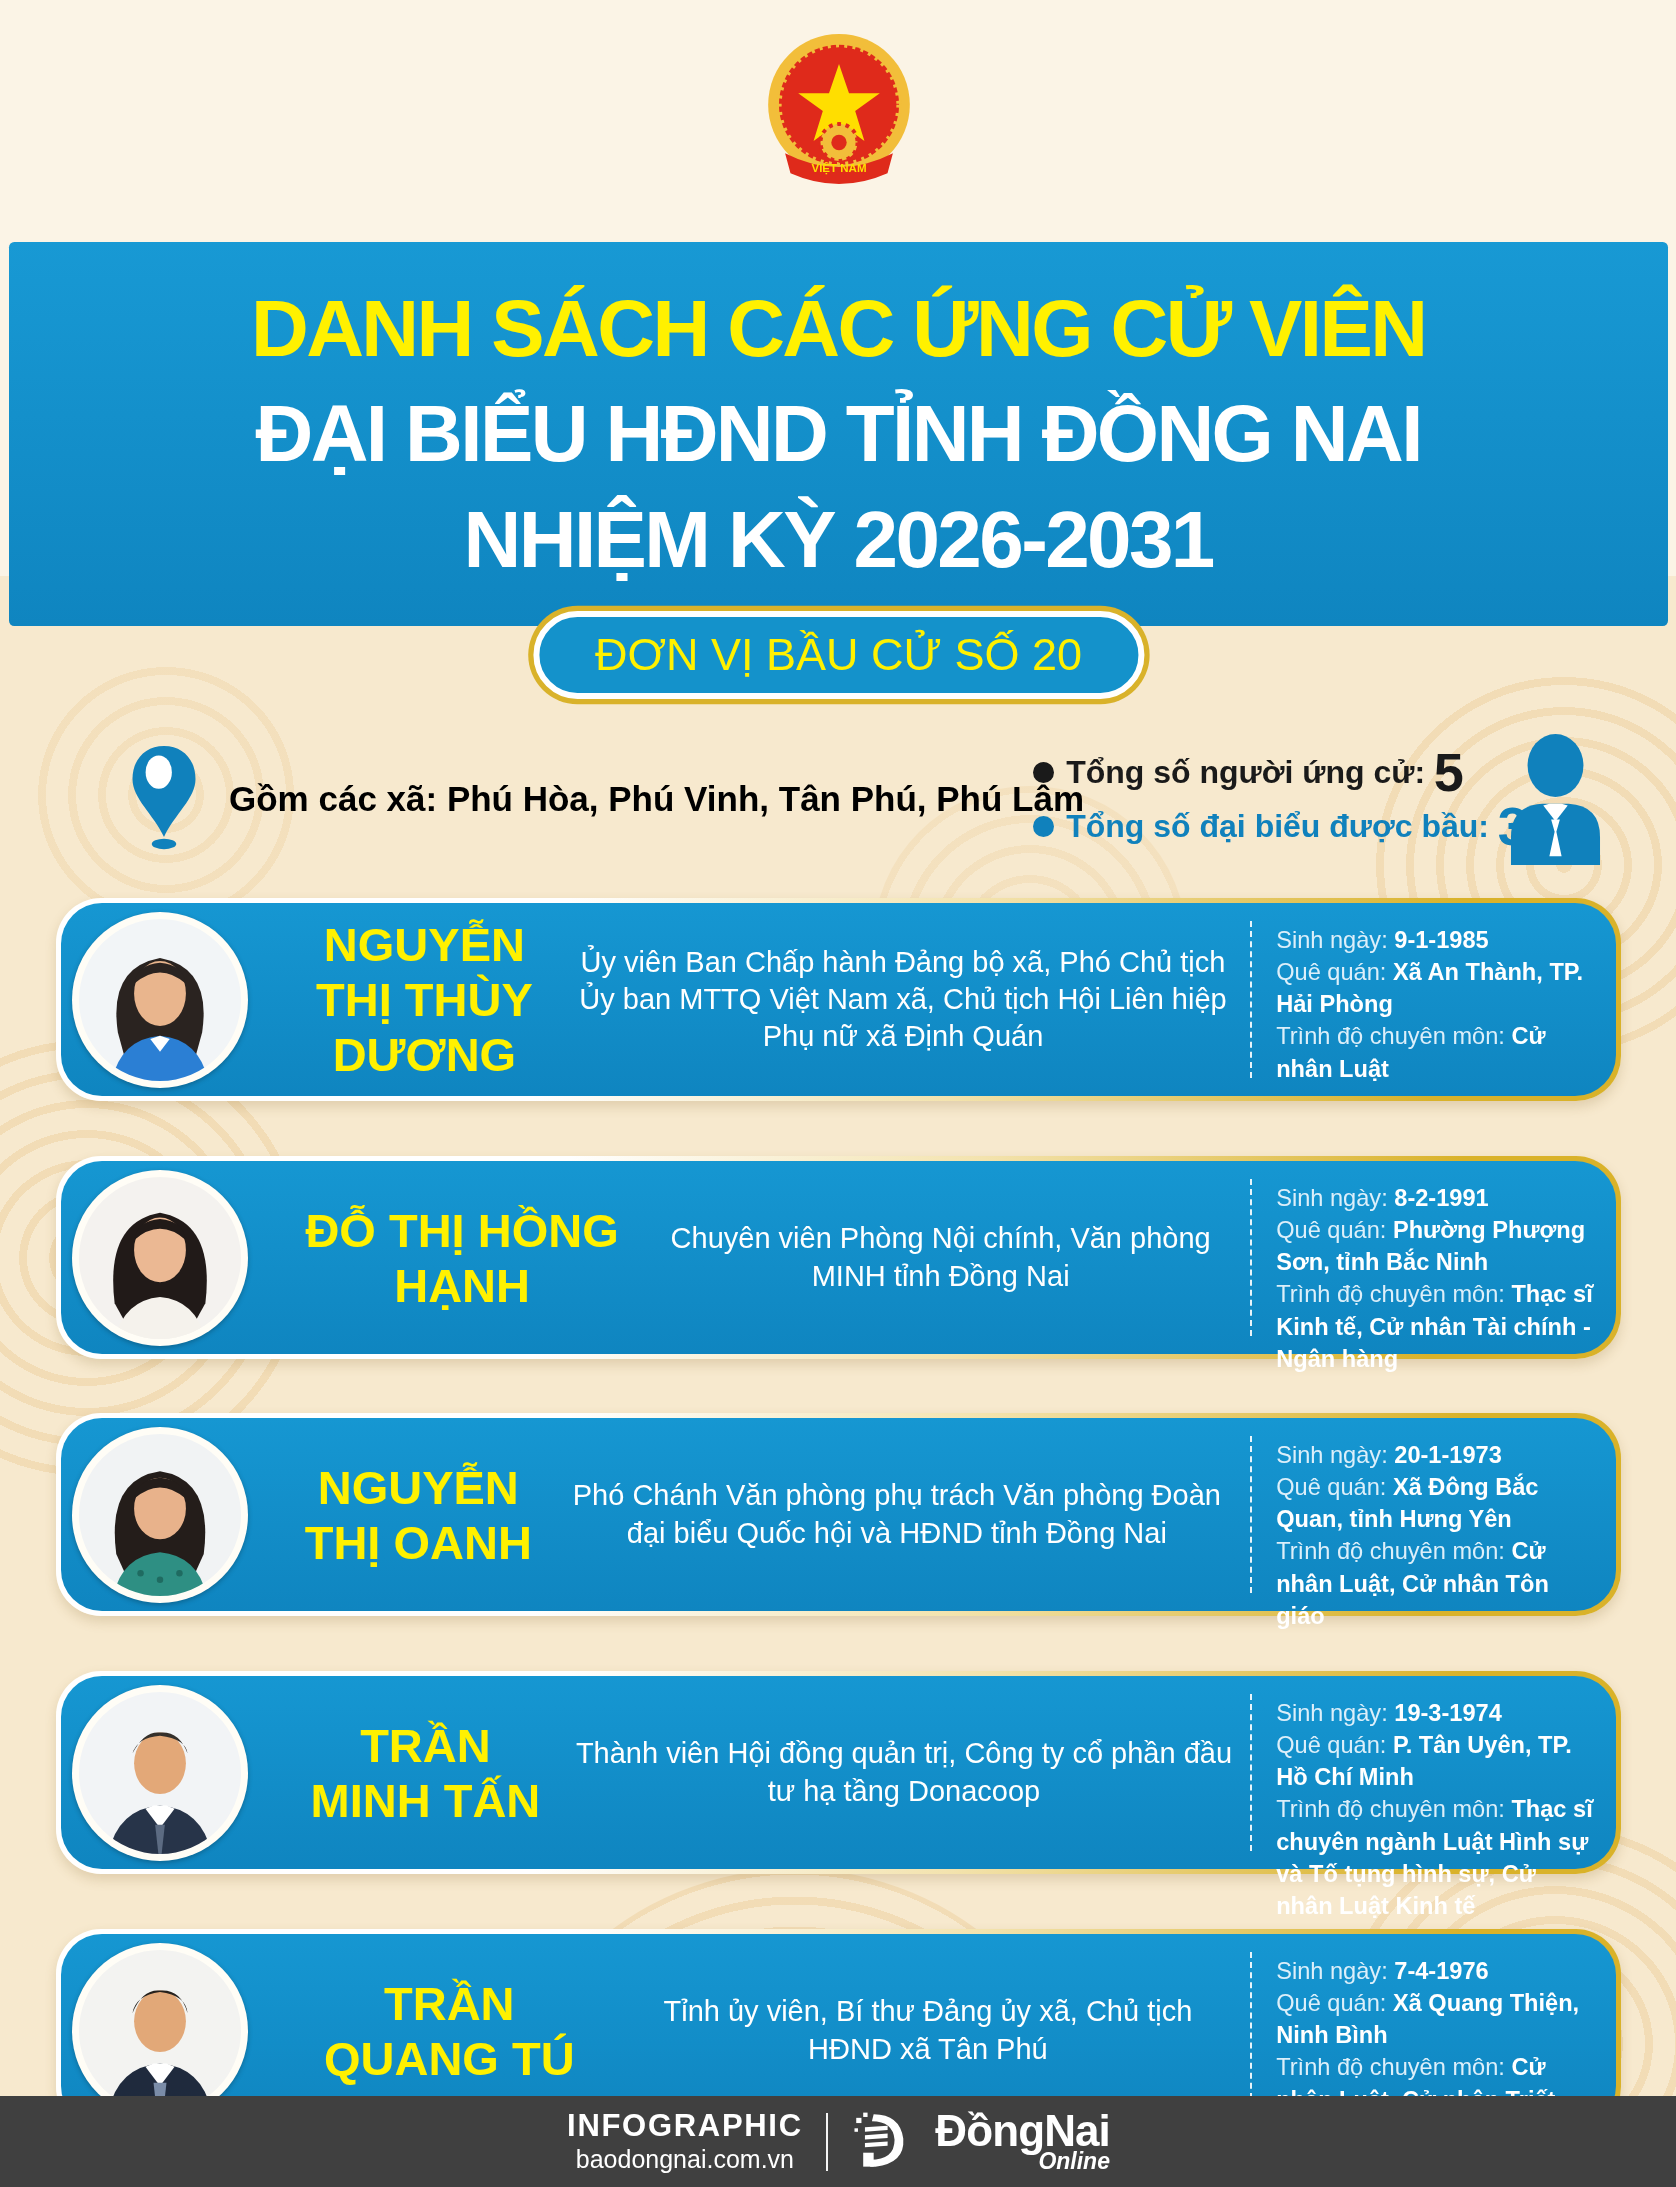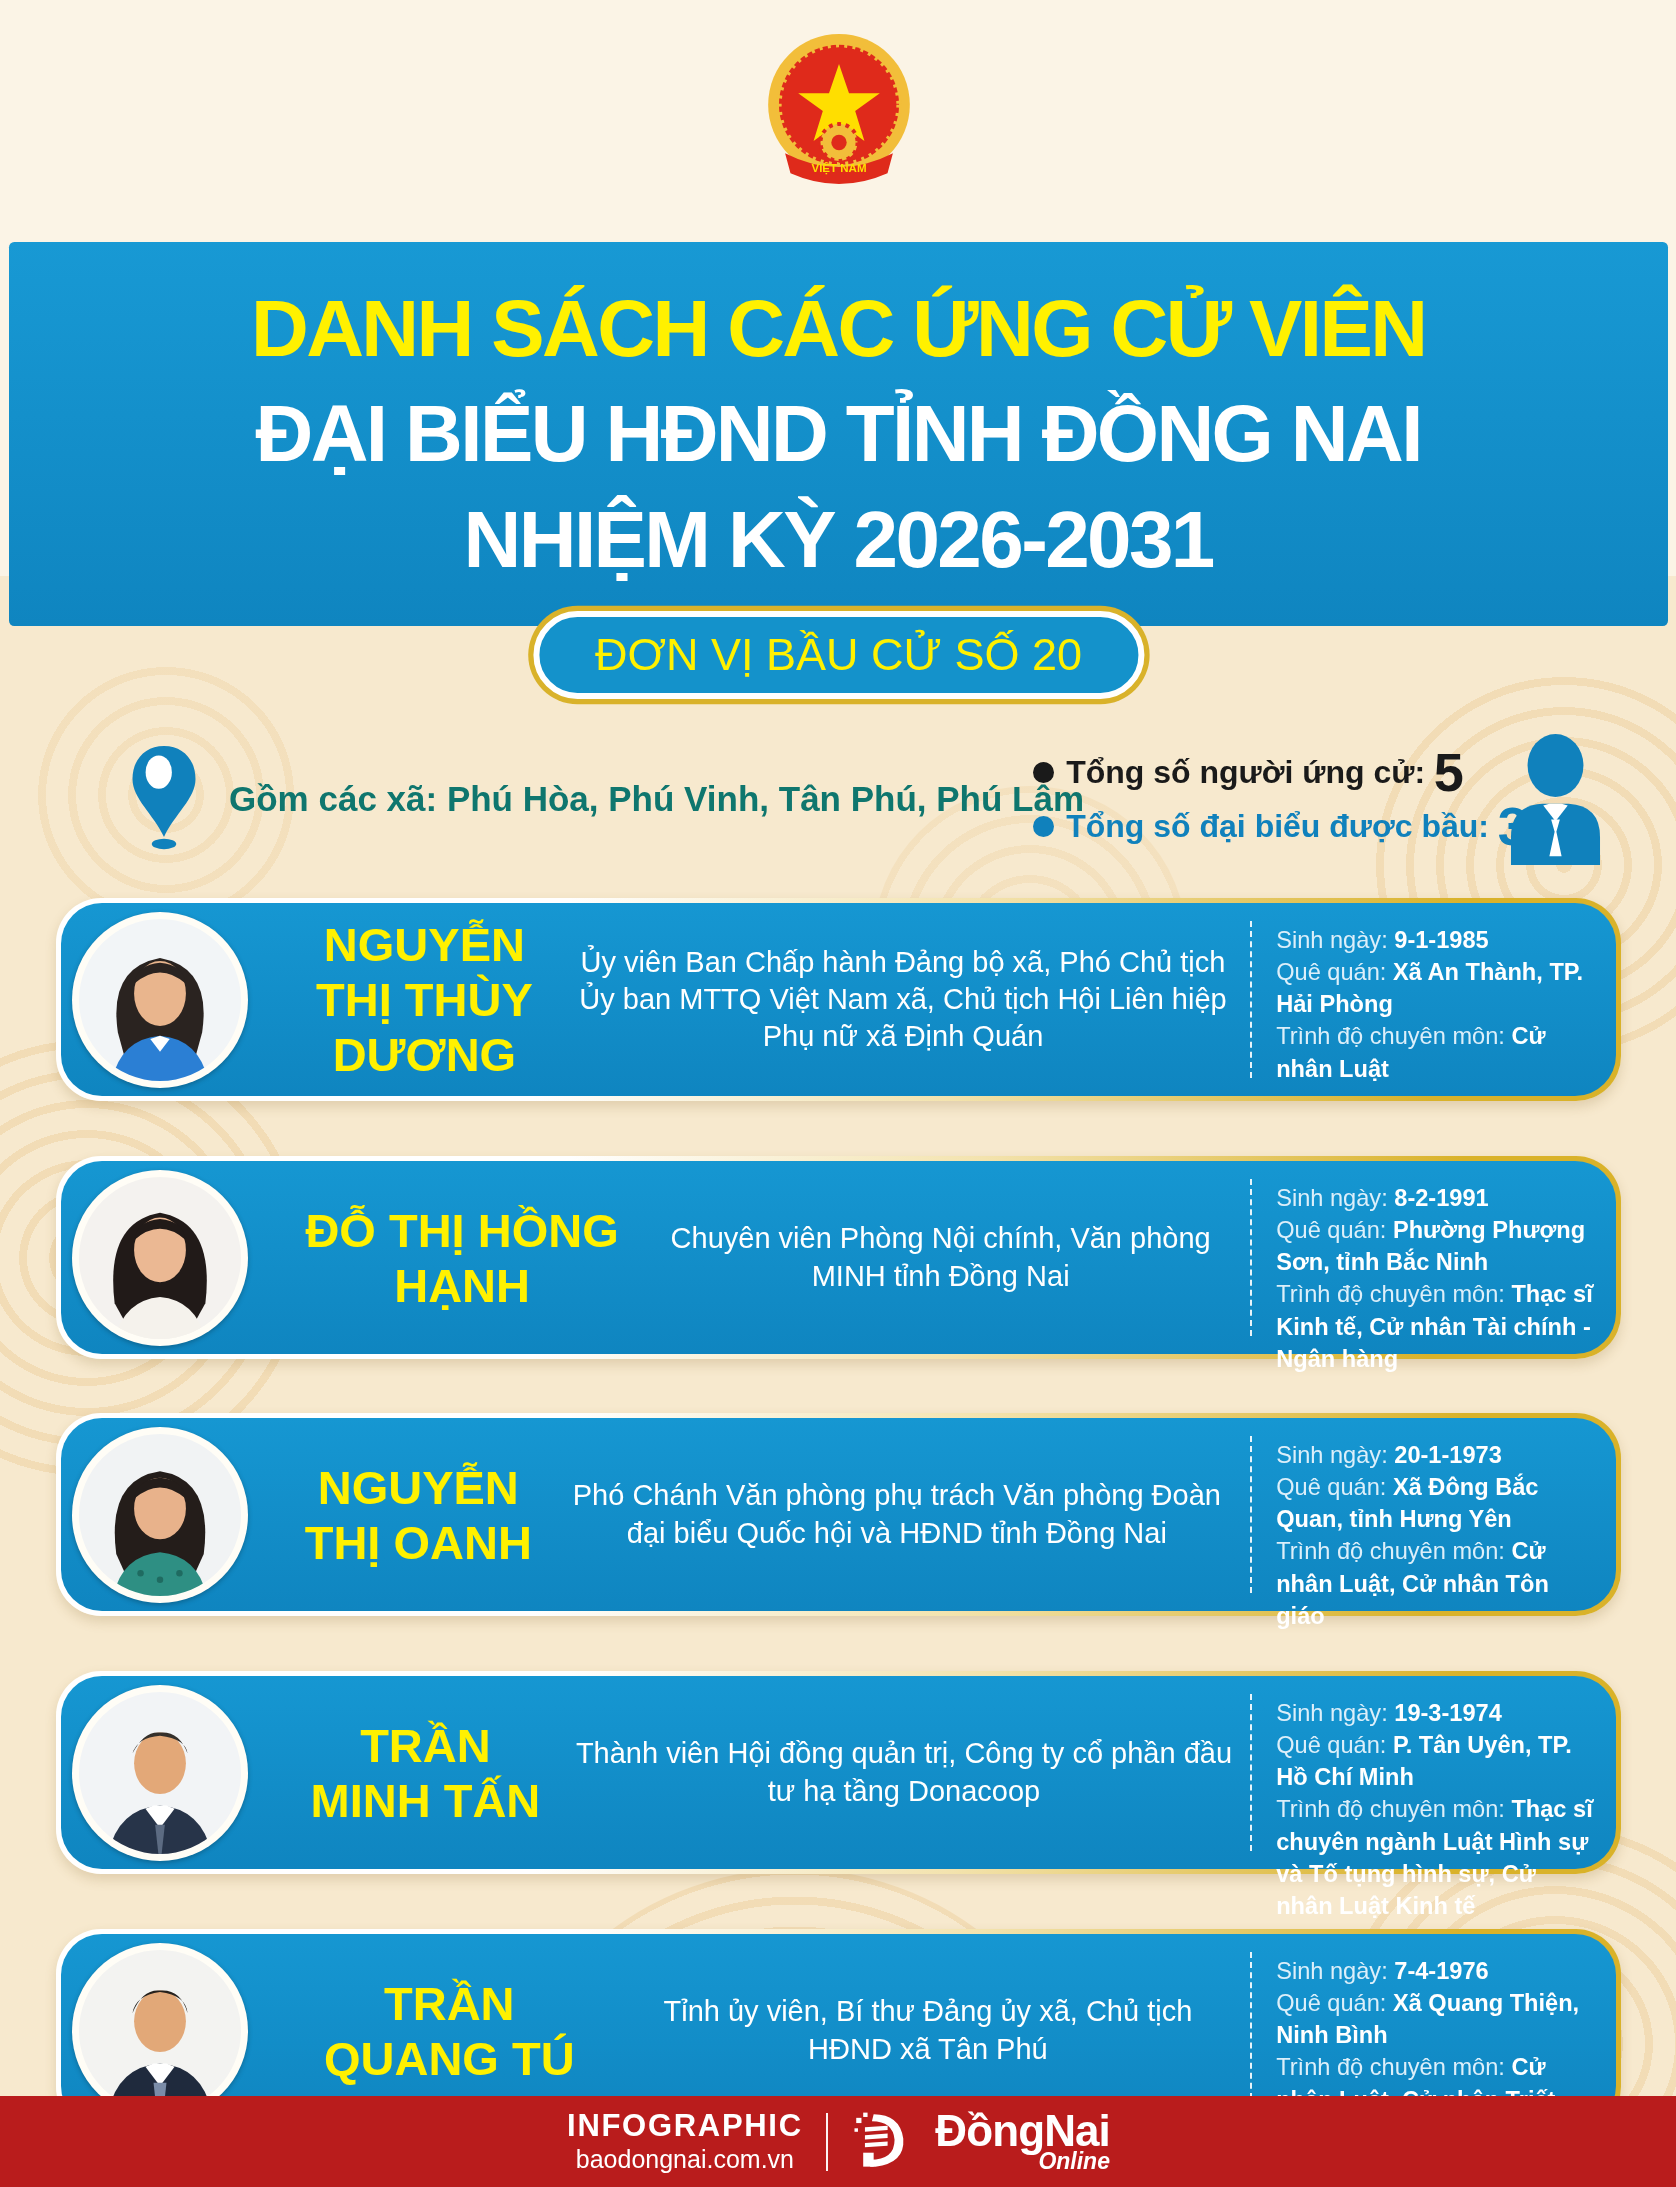--- a/index.html
+++ b/index.html
@@ -48,21 +48,21 @@
   .badge{
     position:absolute;left:50%;top:611px;transform:translateX(-50%);
     background:#1492CB;border:6.1px solid #FFFFFF;
     box-shadow:0 0 0 5.2px #D9B22A;
     border-radius:61px;padding:12.2px 56px;
   }
   .badge span{color:#FFF100;font-size:45px;font-weight:normal;letter-spacing:0px;}
 
   
   .region{position:absolute;left:129px;top:744px;display:flex;align-items:center;gap:30px;}
-  .region-label{color:#0f766e;font-size:35px;font-weight:bold;}
+  .region-label{color:#000000;font-size:35px;font-weight:bold;}
 
   .stats{position:absolute;left:1033px;top:748px;}
   .stat-row{display:flex;align-items:center;margin-bottom:5.2px;}
   .bullet{width:21px;height:21px;border-radius:50%;margin-right:12.2px;flex:0 0 auto;}
   .b-black{background:#1A1A1A;}
   .b-blue{background:#1081BC;}
   .stat-label{font-size:32px;font-weight:bold;}
   .s-black{color:#1A1A1A;}
   .s-blue{color:#1081BC;}
   .stat-value{font-size:54px;font-weight:bold;margin-left:8.7px;line-height:.9;}
@@ -102,21 +102,21 @@
   }
   .detail{font-size:23.6px;line-height:1.36;color:#FFFFFF;}
   .dlabel{color:#DCEFFA;font-weight:normal;}
   .dvalue{color:#FFFFFF;font-weight:bold;}
 
   .c1{top:898px;} .c2{top:1156px;} .c3{top:1413px;} .c4{top:1671px;} .c5{top:1929px;}
 
   
   .footer{
     position:absolute;left:0;top:2096px;width:1677px;height:91px;
-    background:#b91c1c;display:flex;align-items:center;justify-content:center;gap:23px;
+    background:#404040;display:flex;align-items:center;justify-content:center;gap:23px;
     z-index:2;
   }
   .f-left{text-align:center;color:#fff;}
   .f-type{font-size:31px;font-weight:bold;letter-spacing:1.7px;line-height:1.1;}
   .f-site{font-size:25px;line-height:1.2;}
   .f-sep{width:2.6px;height:58px;background:rgba(255,255,255,.95);}
   .f-brand{color:#fff;position:relative;line-height:.95;}
   .f-name{font-size:44px;font-weight:bold;letter-spacing:-0.9px;}
   .f-online{display:block;text-align:right;font-size:23px;font-weight:bold;font-style:italic;margin-top:0px;}
 </style>

